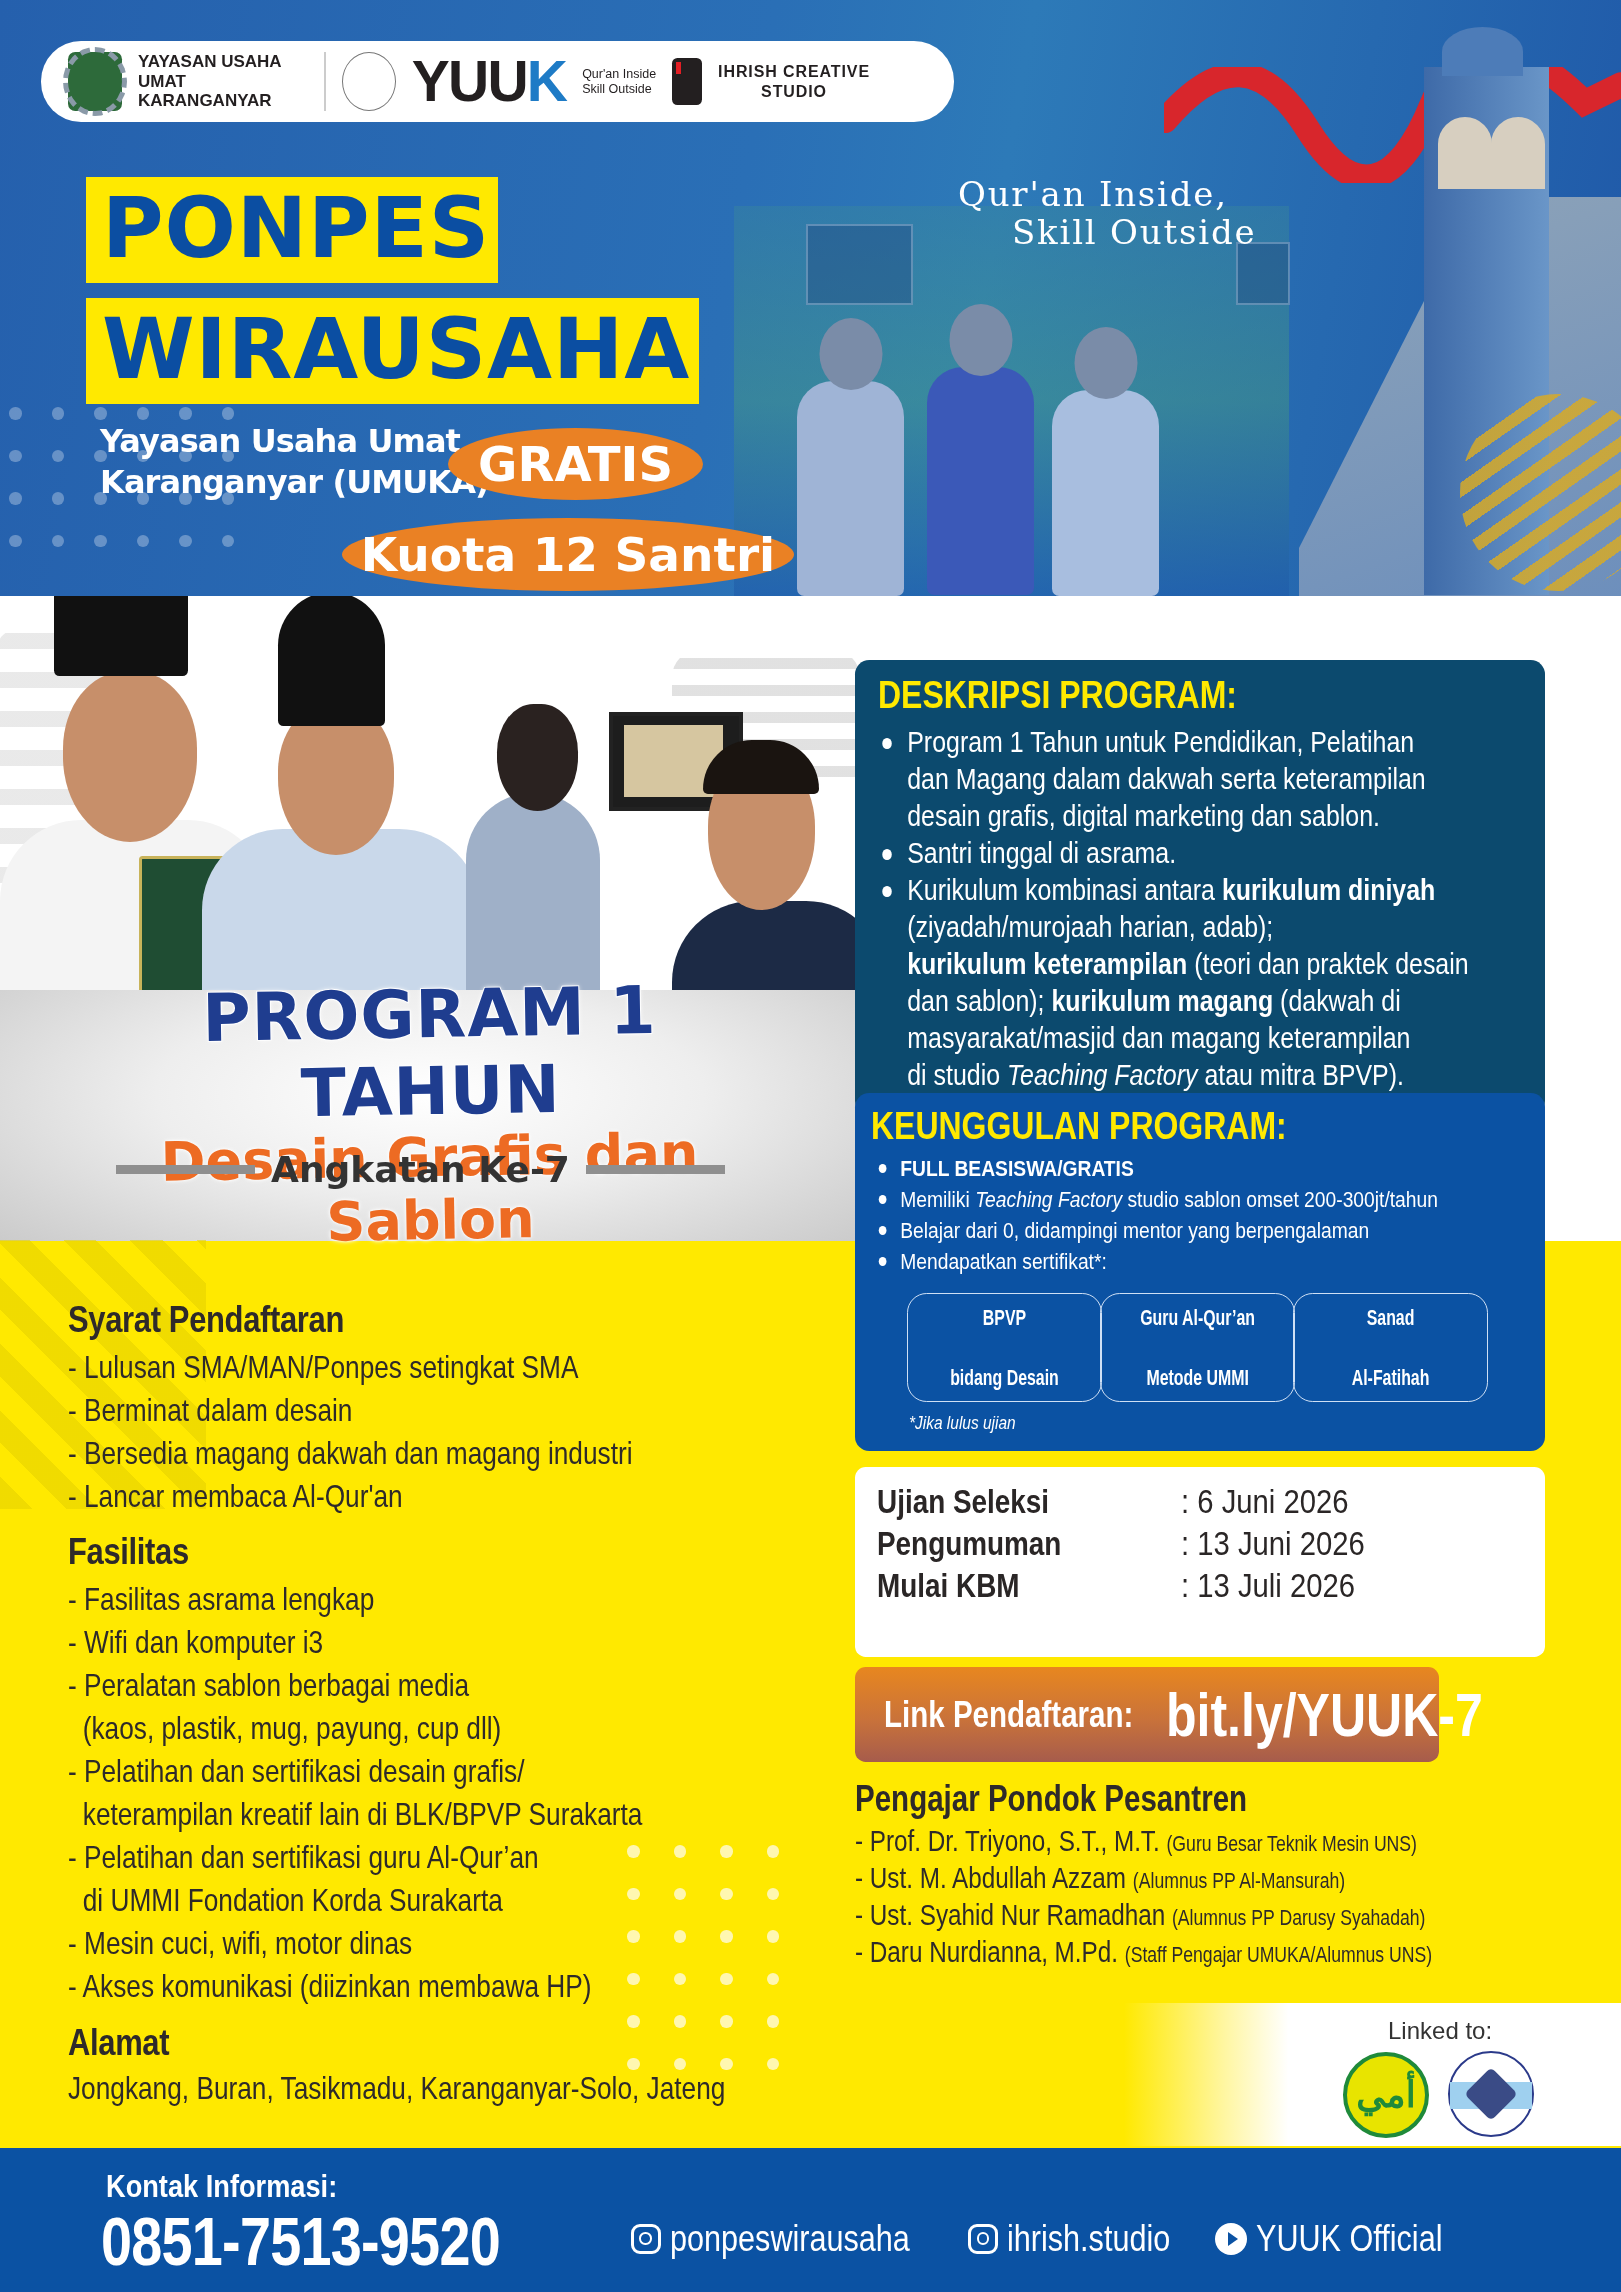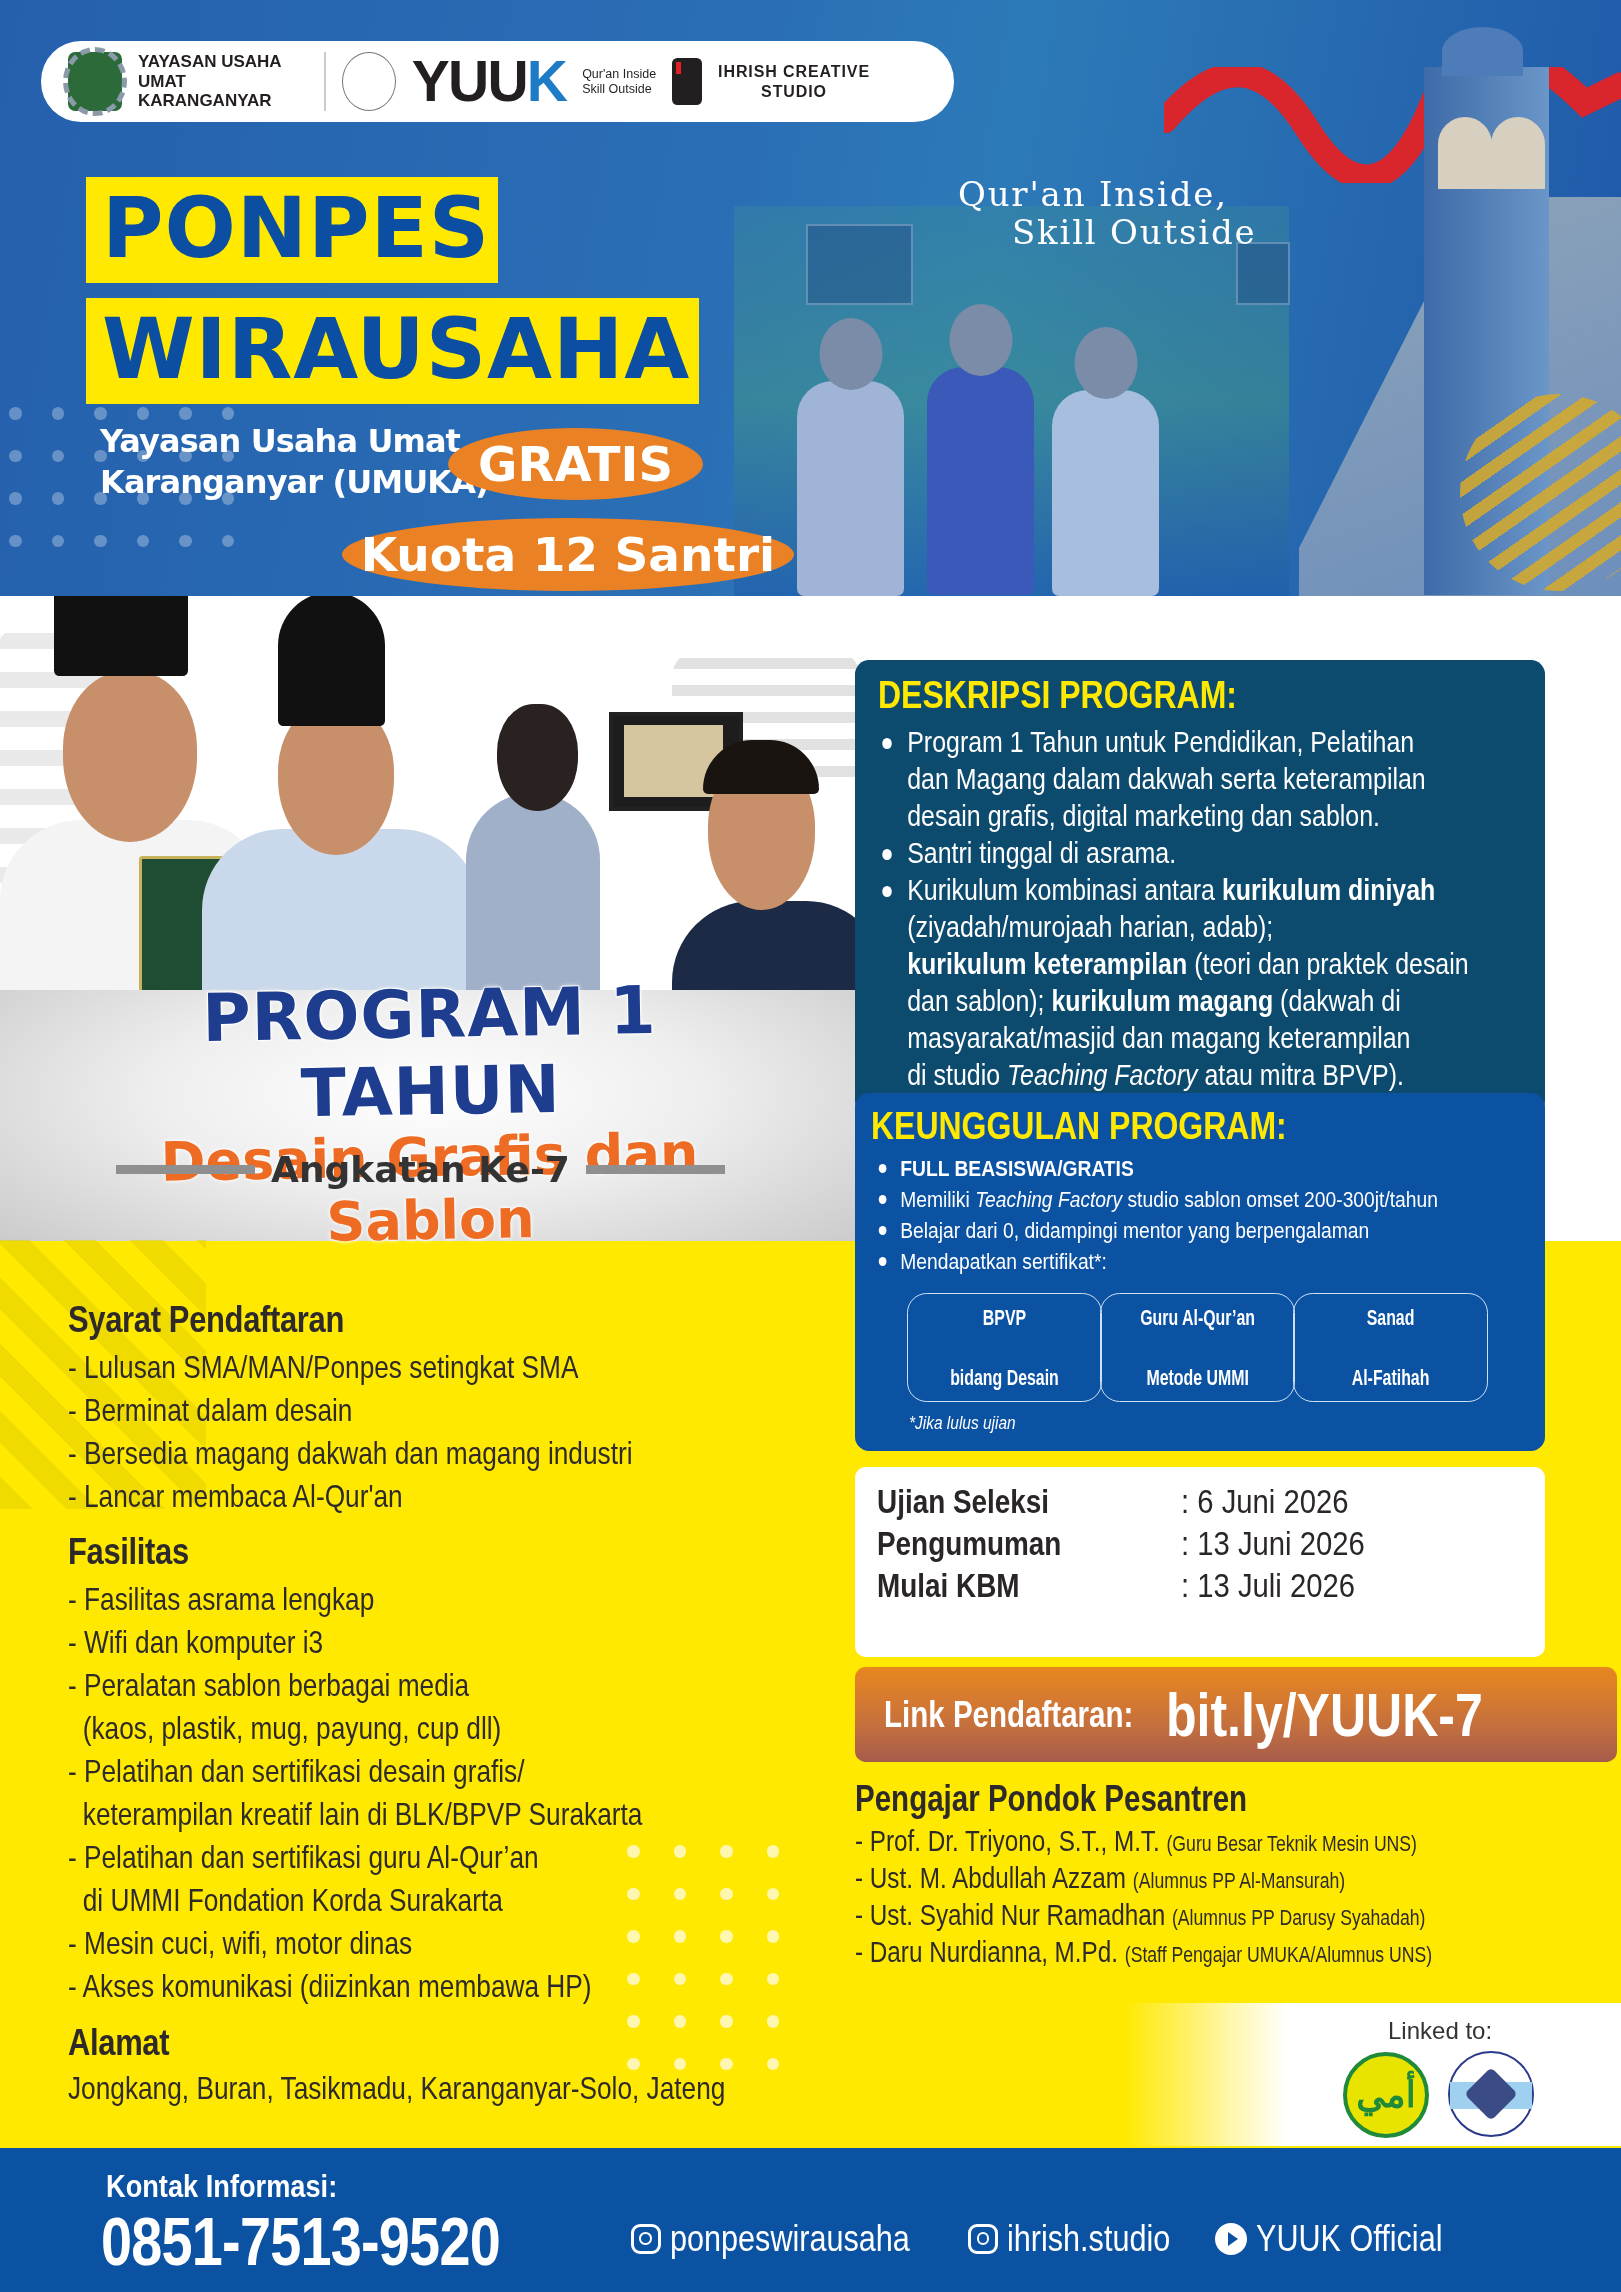--- a/index.html
+++ b/index.html
@@ -99,21 +99,21 @@
   .cert { width: 195px; height: 109px; border: 1.8px solid #cfe0f5; border-radius: 19.7px; display: flex; align-items: center; justify-content: center; text-align: center;
           color: #fff; font-weight: bold; font-size: 21.5px; line-height: 30px; margin-right: -1.8px; }
   .cert span { display: block; transform: scaleX(0.86); }
   .cert-note { color: #fff; font-style: italic; font-size: 18px; margin: 10.7px 0 0 38px; transform: scaleX(0.86); transform-origin: left; }
 
   .schedule { position: absolute; left: 855px; top: 1467px; width: 690px; height: 190px; background: #fff; border-radius: 10.7px; padding: 12.5px 21.5px; }
   .schedule .row { display: flex; font-size: 34px; line-height: 42px; color: #2a2626; }
   .schedule .row .k { width: 304px; font-weight: bold; transform: scaleX(0.82); transform-origin: left; white-space: nowrap; }
   .schedule .row .v { transform: scaleX(0.86); transform-origin: left; white-space: nowrap; }
 
-  .link-box { position: absolute; left: 855px; top: 1667px; width: 762px; height: 95px; border-radius: 10.7px;
+  .link-box { position: absolute; left: 855px; top: 1667px; width: 584px; height: 95px; border-radius: 10.7px;
           background: linear-gradient(180deg, #e8871f 0%, #c9723a 55%, #a65c4c 100%); display: flex; align-items: center; padding-left: 29px; color: #fff; font-weight: bold; }
   .link-box .lbl { font-size: 36px; transform: scaleX(0.82); transform-origin: left; white-space: nowrap; width: 282px; }
   .link-box .url { font-size: 61px; transform: scaleX(0.82); transform-origin: left; white-space: nowrap; }
 
   .teachers { position: absolute; left: 855px; top: 1778px; color: #2e2a2a; }
   .teachers h3 { font-size: 36px; font-weight: bold; transform: scaleX(0.82); transform-origin: left; white-space: nowrap; margin-bottom: 3.6px; }
   .teachers li { list-style: none; font-size: 29.6px; line-height: 34px; transform: scaleX(0.82); transform-origin: left; white-space: nowrap; }
   .teachers li small { font-size: 21.5px; }
 
   .linked { position: absolute; left: 1124px; top: 2003px; width: 498px; height: 143px;

